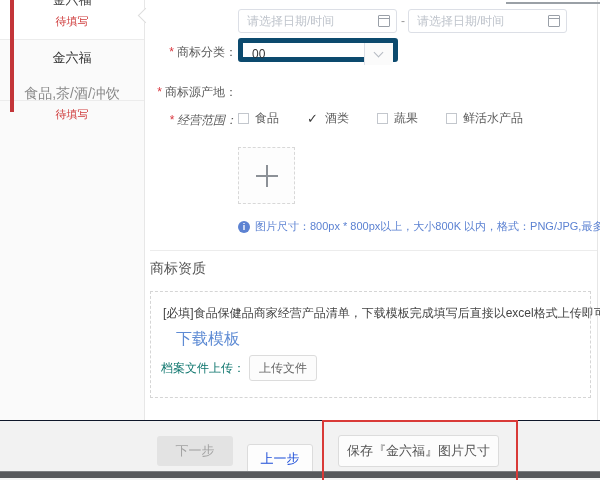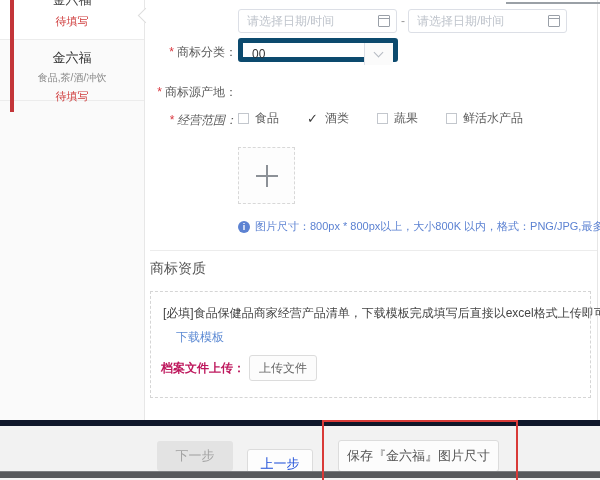--- a/index.html
+++ b/index.html
@@ -8,21 +8,21 @@
   .page { position:absolute; left:0; top:0; width:600px; height:480px; overflow:hidden; background:#fff; }
 
   
   .sidebar { position:absolute; left:0; top:0; width:145px; height:420px; background:#fafafa; border-right:1px solid #e7e7e7; }
   .side-item1 { position:absolute; left:0; top:0; width:100%; height:40px; background:#fff; border-bottom:1px solid #ececec; overflow:hidden; text-align:center; }
   .side-item1 .title { position:absolute; top:-9px; left:0; width:100%; font-size:13px; color:#444; }
   .side-item1 .status { position:absolute; top:14px; left:0; width:100%; font-size:11px; color:#cf3b3b; }
   .red-bar { position:absolute; left:10px; top:0; width:4px; height:112px; background:#c33539; }
   .side-item2 { position:absolute; left:0; top:40px; width:100%; height:61px; border-bottom:1px solid #ececec; text-align:center; padding-top:9px; }
   .side-item2 .name { font-size:13px; color:#333; }
-  .side-item2 .cat { font-size:10px; color:#888; margin-top:4px; }
+  .side-item2 .cat { font-size:14px; color:#888; margin-top:18px; }
   .side-item2 .status { font-size:11px; color:#cf3b3b; margin-top:4px; }
   .notch { position:absolute; left:140px; top:10px; width:11px; height:11px; background:#fff; border-left:1px solid #ddd; border-bottom:1px solid #ddd; transform:rotate(45deg); z-index:3; }
   .right-line { position:absolute; left:597px; top:0; width:1px; height:420px; background:#e6e6e6; }
   .top-right-line { position:absolute; left:506px; top:2px; width:94px; height:2px; background:#9aa0a6; }
 
   
   .flabel { position:absolute; left:150px; width:87px; text-align:right; font-size:12px; color:#5a5a5a; white-space:nowrap; }
   .star { color:#d9363e; margin-right:3px; font-size:12px; }
   .txt-input { position:absolute; height:24px; border:1px solid #dcdfe6; border-radius:3px; background:#fff; font-size:12px; color:#333; padding:0 22px 0 8px; font-family:"Liberation Sans","DejaVu Sans",sans-serif; }
   .txt-input::placeholder { color:#bfc4cc; }
@@ -53,27 +53,27 @@
   .info-icon { width:12px; height:12px; border-radius:50%; background:#5c82d2; color:#fff; font-size:9px; font-weight:bold; text-align:center; line-height:12px; margin-right:5px; flex:none; }
   .info-icon::before { content:"i"; }
   .hint-text { font-size:11px; color:#5c82d2; white-space:nowrap; }
 
   .divider { position:absolute; left:150px; top:250px; width:447px; height:1px; background:#ececec; }
   .sec-title { position:absolute; left:150px; top:260px; font-size:14px; color:#555; }
 
   .dash-box { position:absolute; left:150px; top:291px; width:441px; height:107px; border:1px dashed #d5d5d5; background:#fff; }
   .req-line { position:absolute; left:12px; top:13px; font-size:12px; color:#444; white-space:nowrap; }
   .req-tag { color:#404040; }
-  .dl-link { position:absolute; left:25px; top:37px; font-size:12px; color:#5e8bd4; }
+  .dl-link { position:absolute; left:25px; top:37px; font-size:16px; color:#5e8bd4; }
   .file-row { position:absolute; left:10px; top:63px; display:flex; align-items:center; }
-  .file-label { font-size:12px; color:#be185d;font-weight:bold; }
+  .file-label { font-size:12px; color:#0f766e; }
   .upload-btn { margin-left:4px; width:68px; height:26px; border:1px solid #dcdcdc; border-radius:3px; background:#fcfcfc; font-size:12px; color:#666; text-align:center; line-height:24px; }
 
   
-  .footer { position:absolute; left:0; top:420px; width:600px; height:60px; background:#f2f2f2; border-top:6px solid #0f172a; }
+  .footer { position:absolute; left:0; top:420px; width:600px; height:60px; background:#f2f2f2; border-top:1px solid #0f172a; }
   .btn { position:absolute; height:30px; border-radius:3px; font-size:13px; text-align:center; line-height:28px; }
   .btn-next { left:157px; top:15px; width:76px; background:#e3e3e3; color:#a2a2a2; line-height:30px; }
   .btn-prev { left:247px; top:23px; width:66px; background:#fdfdfd; border:1px solid #dcdcdc; color:#1d4ed8; }
   .btn-save { left:338px; top:14px; width:161px; height:32px; background:#fcfcfc; border:1px solid #dcdcdc; color:#555; line-height:30px; }
   .dark-bar { position:absolute; left:0; top:471px; width:600px; height:7px; background:#58595c; border-top:1px solid #7c7d80; }
   .below-bar { position:absolute; left:0; top:478px; width:600px; height:2px; background:#f4f4f4; }
   .red-annot { position:absolute; left:322px; top:420px; width:196px; height:70px; border:2px solid #d93a38; background:transparent; z-index:5; }
 </style>
 </head>
 <body>

